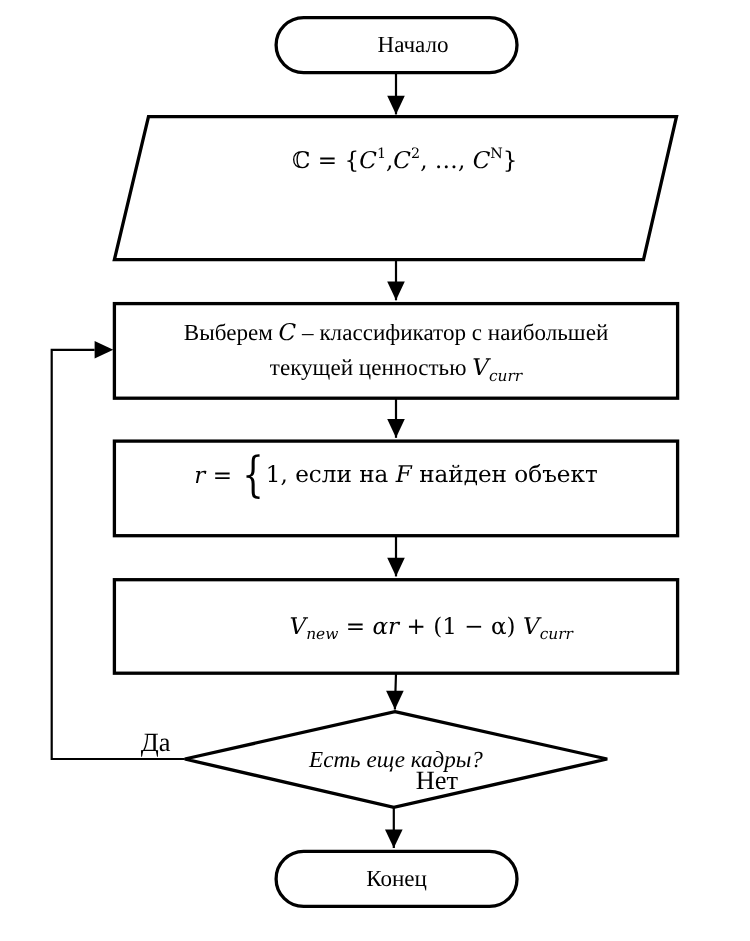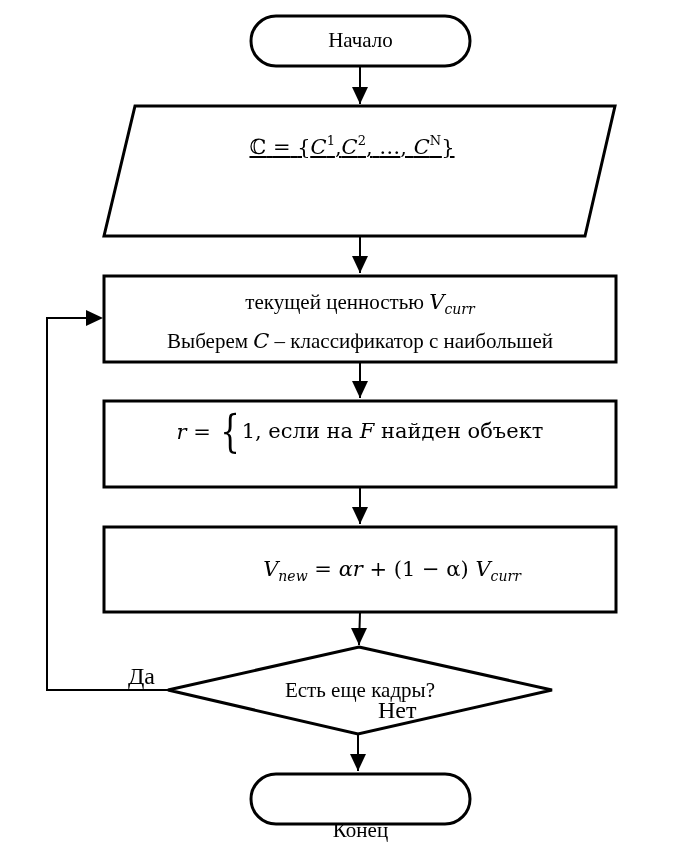--- a/index.html
+++ b/index.html
@@ -58,43 +58,43 @@
 
   <polyline points="168,690 47,690 47,318 86,318" fill="none" stroke="#000" stroke-width="2"></polyline>
   <path d="M86,310 L103,318 L86,326 z" fill="#000"></path>
 
   <line x1="358" y1="734" x2="358" y2="771" stroke="#000" stroke-width="2"></line>
   <path d="M350,754 L366,754 L358,771 z" fill="#000"></path>
 
   <rect x="251" y="774" width="219" height="50" rx="25" ry="25" fill="#fff" stroke="#000" stroke-width="3"></rect>
 </svg>
 
-<div class="lbl" style="left:251px; top:27px; width:219px;">
+<div class="lbl" style="left:251px; top:27px; width:219px;padding-left:15px;">
   <span>Начало</span>
 </div>
 
-<div class="lbl math" style="left:112px; top:126px; width:480px; line-height:29px;text-decoration:underline;">
+<div class="lbl math" style="left:128px; top:126px; width:480px; line-height:29px;">
   <div>
     <span>ℂ</span>
     <span>=</span>
     <span>{</span><span class="mi">C</span><span class="sup">1</span><span>,</span><span class="mi">C</span><span class="sup">2</span><span>,</span>
     <span>…</span><span>,</span>
     <span class="mi">C</span><span class="sup">N</span><span>}</span>
   </div>
 </div>
 
 <div class="lbl" style="left:104px; top:286px; width:512px; line-height:32px;">
   <div>
-    <span>текущей ценностью</span>
-    <span class="mi math">V</span><span class="sub math">curr</span>
-  </div>
-  <div>
     <span>Выберем</span>
     <span class="mi math">C</span>
     <span>– классификатор с наибольшей</span>
+  </div>
+  <div>
+    <span>текущей ценностью</span>
+    <span class="mi math">V</span><span class="sub math">curr</span>
   </div>
 </div>
 
 <div class="lbl math" style="left:104px; top:412px; width:512px;">
   <span class="brace-wrap">
     <span class="mi">r</span>&nbsp;<span>=</span>&nbsp;<span class="brace">{</span>
     <span class="cases">
       <span><span>1,</span> <span>если на</span> <span class="mi">F</span> <span>найден объект</span></span>
     </span>
   </span>
@@ -102,22 +102,22 @@
 
 <div class="lbl math" style="left:104px; top:556px; width:576px;">
   <span class="mi">V</span><span class="sub">new</span>
   <span>=</span>
   <span class="mi">αr</span>
   <span>+</span>
   <span>(1 − α)</span>
   <span class="mi">V</span><span class="sub">curr</span>
 </div>
 
-<div class="lbl" style="left:168px; top:677px; width:384px;">
+<div class="lbl" style="left:168px; top:677px; width:384px;font-style:italic;">
   <span>Есть еще кадры?</span>
 </div>
 
 <div class="edge-lbl" style="left:128px; top:663px;">Да</div>
 <div class="edge-lbl" style="left:378px; top:697px;">Нет</div>
 
-<div class="lbl" style="left:251px; top:785px; width:219px;margin-top:32px;">
+<div class="lbl" style="left:251px; top:785px; width:219px;">
   <span>Конец</span>
 </div>
 
 </body></html>

